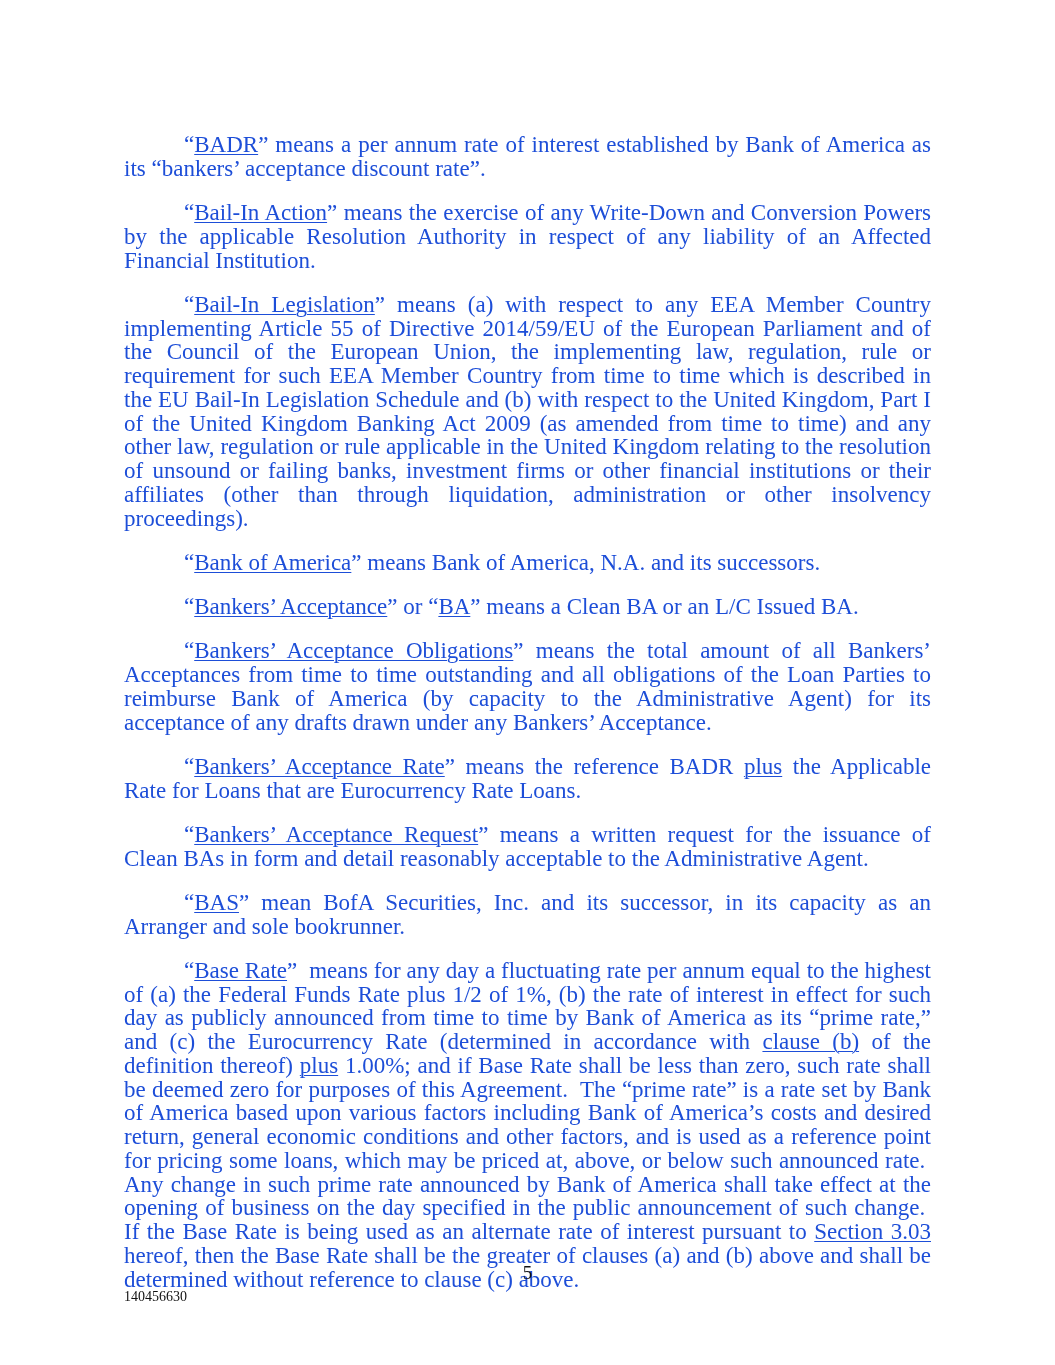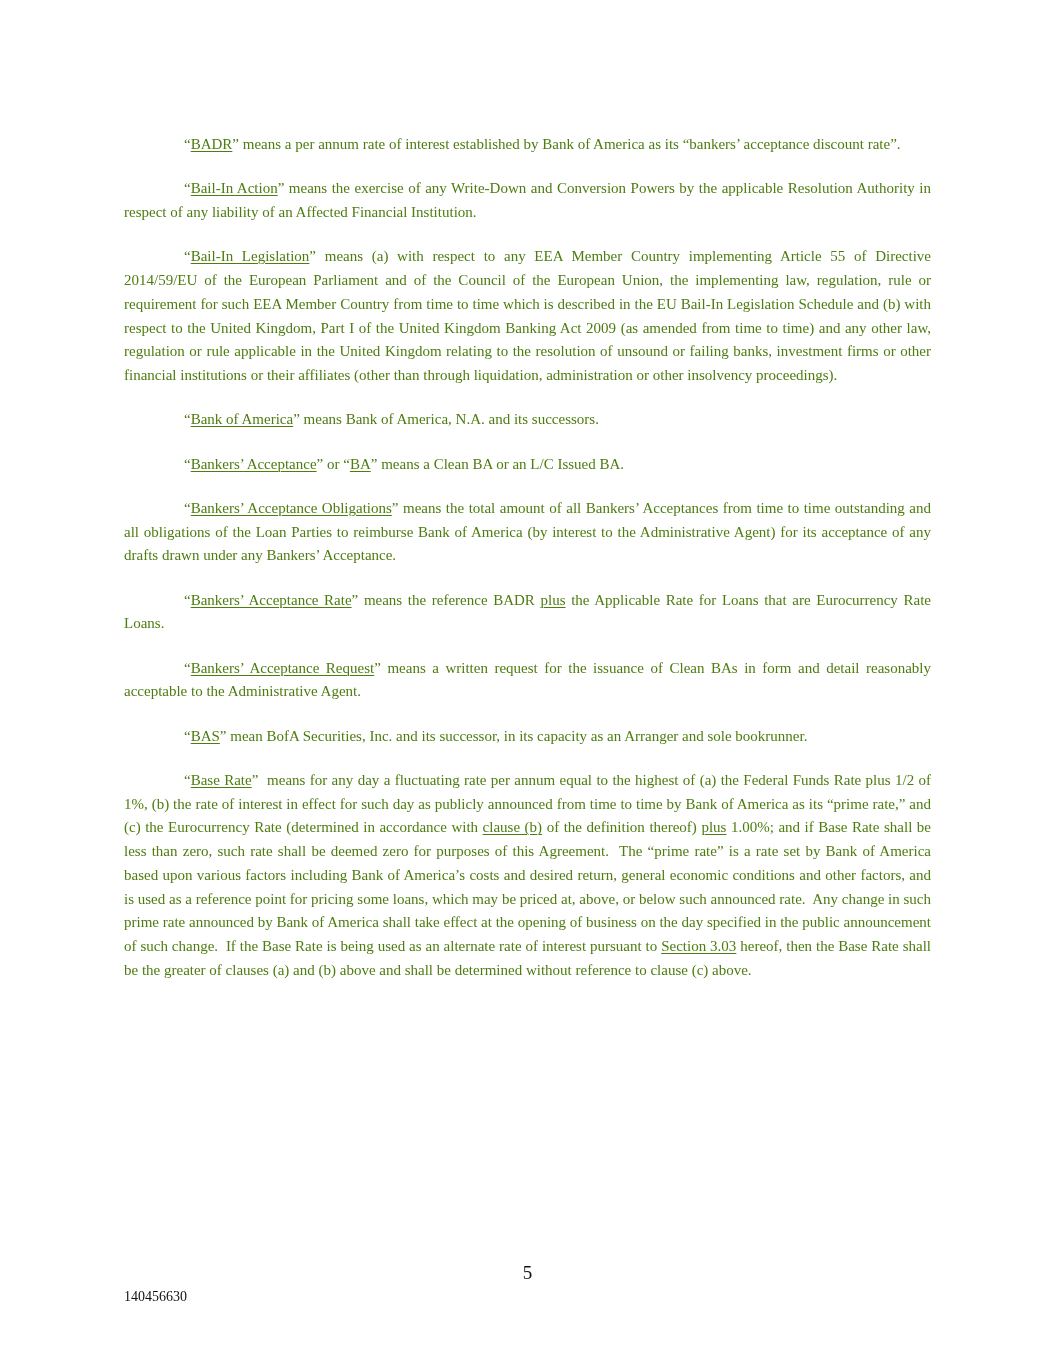--- a/index.html
+++ b/index.html
@@ -1,20 +1,20 @@
 <!DOCTYPE html>
 <html><head>
   <meta charset="utf-8">
   <style>
     html, body { margin: 0; padding: 0; background: #ffffff; }
     body { width: 1055px; height: 1365px; position: relative; overflow: hidden; }
     .page {
       position: absolute; left: 124px; top: 133px; width: 807px;
-      font-family: "Liberation Serif", serif; font-size: 15px; line-height: 23.75px;
-      color: #4d7c0f;
+      font-family: "Liberation Serif", serif; font-size: 23px; line-height: 23.75px;
+      color: #1d4ed8;
     }
     .para { text-align: justify; text-indent: 60px; margin: 0 0 20.5px 0; }
     .term { text-decoration: underline; text-underline-offset: 2px; text-decoration-thickness: 1px; }
     .ul { text-decoration: underline; text-underline-offset: 2px; text-decoration-thickness: 1px; }
     .page-number {
       position: absolute; left: 0; width: 1055px; top: 1262px; text-align: center;
       font-family: "Liberation Serif", serif; font-size: 19px; color: #111;
     }
     .doc-id {
       position: absolute; left: 124px; top: 1289px;
@@ -29,21 +29,21 @@
   <p class="para"><span>“</span><span class="term">BADR</span><span>”</span><span> means a per annum rate of interest established by Bank of America as its “bankers’ acceptance discount rate”.</span></p>
 
   <p class="para"><span>“</span><span class="term">Bail-In Action</span><span>”</span><span> means the exercise of any Write-Down and Conversion Powers by the applicable Resolution Authority in respect of any liability of an Affected Financial Institution.</span></p>
 
   <p class="para"><span>“</span><span class="term">Bail-In Legislation</span><span>”</span><span> means (a) with respect to any EEA Member Country implementing Article 55 of Directive 2014/59/EU of the European Parliament and of the Council of the European Union, the implementing law, regulation, rule or requirement for such EEA Member Country from time to time which is described in the EU Bail-In Legislation Schedule and (b) with respect to the United Kingdom, Part I of the United Kingdom Banking Act 2009 (as amended from time to time) and any other law, regulation or rule applicable in the United Kingdom relating to the resolution of unsound or failing banks, investment firms or other financial institutions or their affiliates (other than through liquidation, administration or other insolvency proceedings).</span></p>
 
   <p class="para"><span>“</span><span class="term">Bank of America</span><span>”</span><span> means Bank of America, N.A. and its successors.</span></p>
 
   <p class="para"><span>“</span><span class="term">Bankers’ Acceptance</span><span>”</span><span> or “</span><span class="term">BA</span><span>”</span><span> means a Clean BA or an L/C Issued BA.</span></p>
 
-  <p class="para"><span>“</span><span class="term">Bankers’ Acceptance Obligations</span><span>”</span><span> means the total amount of all Bankers’ Acceptances from time to time outstanding and all obligations of the Loan Parties to reimburse Bank of America (by interest to the Administrative Agent) for its acceptance of any drafts drawn under any Bankers’ Acceptance.</span></p>
+  <p class="para"><span>“</span><span class="term">Bankers’ Acceptance Obligations</span><span>”</span><span> means the total amount of all Bankers’ Acceptances from time to time outstanding and all obligations of the Loan Parties to reimburse Bank of America (by capacity to the Administrative Agent) for its acceptance of any drafts drawn under any Bankers’ Acceptance.</span></p>
 
   <p class="para"><span>“</span><span class="term">Bankers’ Acceptance Rate</span><span>”</span><span> means the reference BADR </span><span class="ul">plus</span><span> the Applicable Rate for Loans that are Eurocurrency Rate Loans.</span></p>
 
   <p class="para"><span>“</span><span class="term">Bankers’ Acceptance Request</span><span>”</span><span> means a written request for the issuance of Clean BAs in form and detail reasonably acceptable to the Administrative Agent.</span></p>
 
   <p class="para"><span>“</span><span class="term">BAS</span><span>”</span><span> mean BofA Securities, Inc. and its successor, in its capacity as an Arranger and sole bookrunner.</span></p>
 
   <p class="para"><span>“</span><span class="term">Base Rate</span><span>”&nbsp; </span><span>means for any day a fluctuating rate per annum equal to the highest of (a)&nbsp;the Federal Funds Rate plus 1/2 of 1%, (b) the rate of interest in effect for such day as publicly announced from time to time by Bank of America as its “prime rate,” and (c) the Eurocurrency Rate (determined in accordance with </span><span class="ul">clause (b)</span><span> of the definition thereof) </span><span class="ul">plus</span><span> 1.00%; and if Base Rate shall be less than zero, such rate shall be deemed zero for purposes of this Agreement.&nbsp; The “prime rate” is a rate set by Bank of America based upon various factors including Bank of America’s costs and desired return, general economic conditions and other factors, and is used as a reference point for pricing some loans, which may be priced at, above, or below such announced rate.&nbsp; Any change in such prime rate announced by Bank of America shall take effect at the opening of business on the day specified in the public announcement of such change.&nbsp; If the Base Rate is being used as an alternate rate of interest pursuant to </span><span class="ul">Section 3.03</span><span> hereof, then the Base Rate shall be the greater of clauses (a) and (b) above and shall be determined without reference to clause (c) above.</span></p>
 
 </div>

